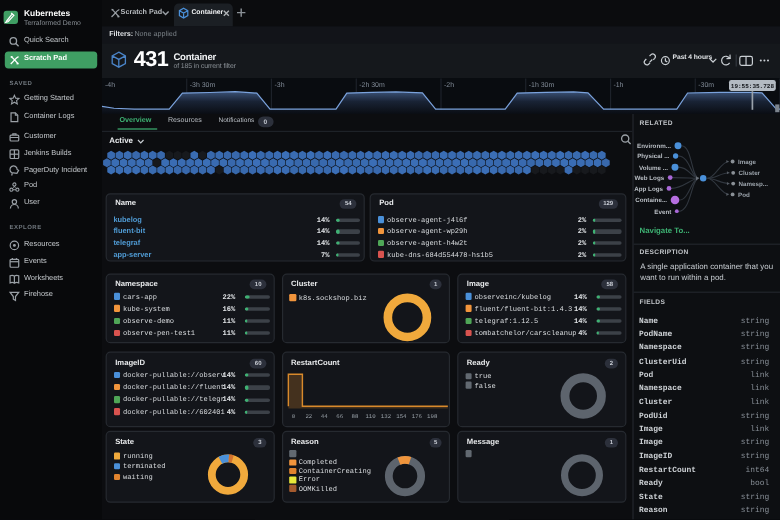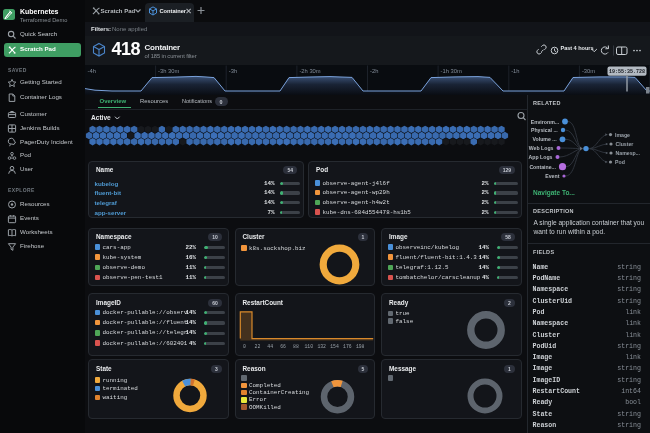--- a/index.html
+++ b/index.html
@@ -147,21 +147,21 @@
 <path d="M523,12.6 a3.6,3.6 0 1 0 0,3.8 M523.3,9.5 l0.2,3.1 -3.1,0.2"></path>
 <rect x="531.5" y="11" width="10.5" height="7.5" rx="1.5"></rect>
           <line x1="536.7" y1="11" x2="536.7" y2="18.5"></line>
 <path d="M506.5,13 l2.7,2.7 2.7,-2.7"></path>
 </g>
 <line x1="528.5" y1="9.5" x2="528.5" y2="19.5" stroke="#33383f" stroke-width="1"></line>
 <circle cx="549" cy="14.5" r="0.85" fill="#c9ced3"></circle>
         <circle cx="552" cy="14.5" r="0.85" fill="#c9ced3"></circle>
         <circle cx="555" cy="14.5" r="0.85" fill="#c9ced3"></circle>
 </svg>
-<span style="position:absolute;left:26.5px;top:3px;font-size:18px;font-weight:bold;color:#fff;letter-spacing:-0.5px">418</span>
+<span style="position:absolute;left:26.5px;top:3px;font-size:18px;font-weight:bold;color:#fff;letter-spacing:-0.5px">431</span>
 <span style="position:absolute;left:59.5px;top:7.3px;font-size:8px;font-weight:bold;color:#f0f2f4;letter-spacing:-0.2px">Container</span>
 <span style="position:absolute;left:59.5px;top:16.8px;font-size:5.8px;color:#8a9096;letter-spacing:-0.1px">of 185 in current filter</span>
 <span style="position:absolute;left:475.5px;top:9.3px;font-size:5.6px;font-weight:bold;color:#e4e7ea;letter-spacing:-0.05px">Past 4 hours</span>
 </div>
 <svg width="650" height="433" viewBox="0 0 650 433" style="position:absolute;left:0;top:0">
 <defs>
 <linearGradient id="wv" x1="0" y1="76" x2="0" y2="95" gradientUnits="userSpaceOnUse">
 <stop offset="0" stop-color="#3c5378"></stop>
           <stop offset="0.45" stop-color="#192335"></stop>
           <stop offset="1" stop-color="#0a0d13"></stop>

